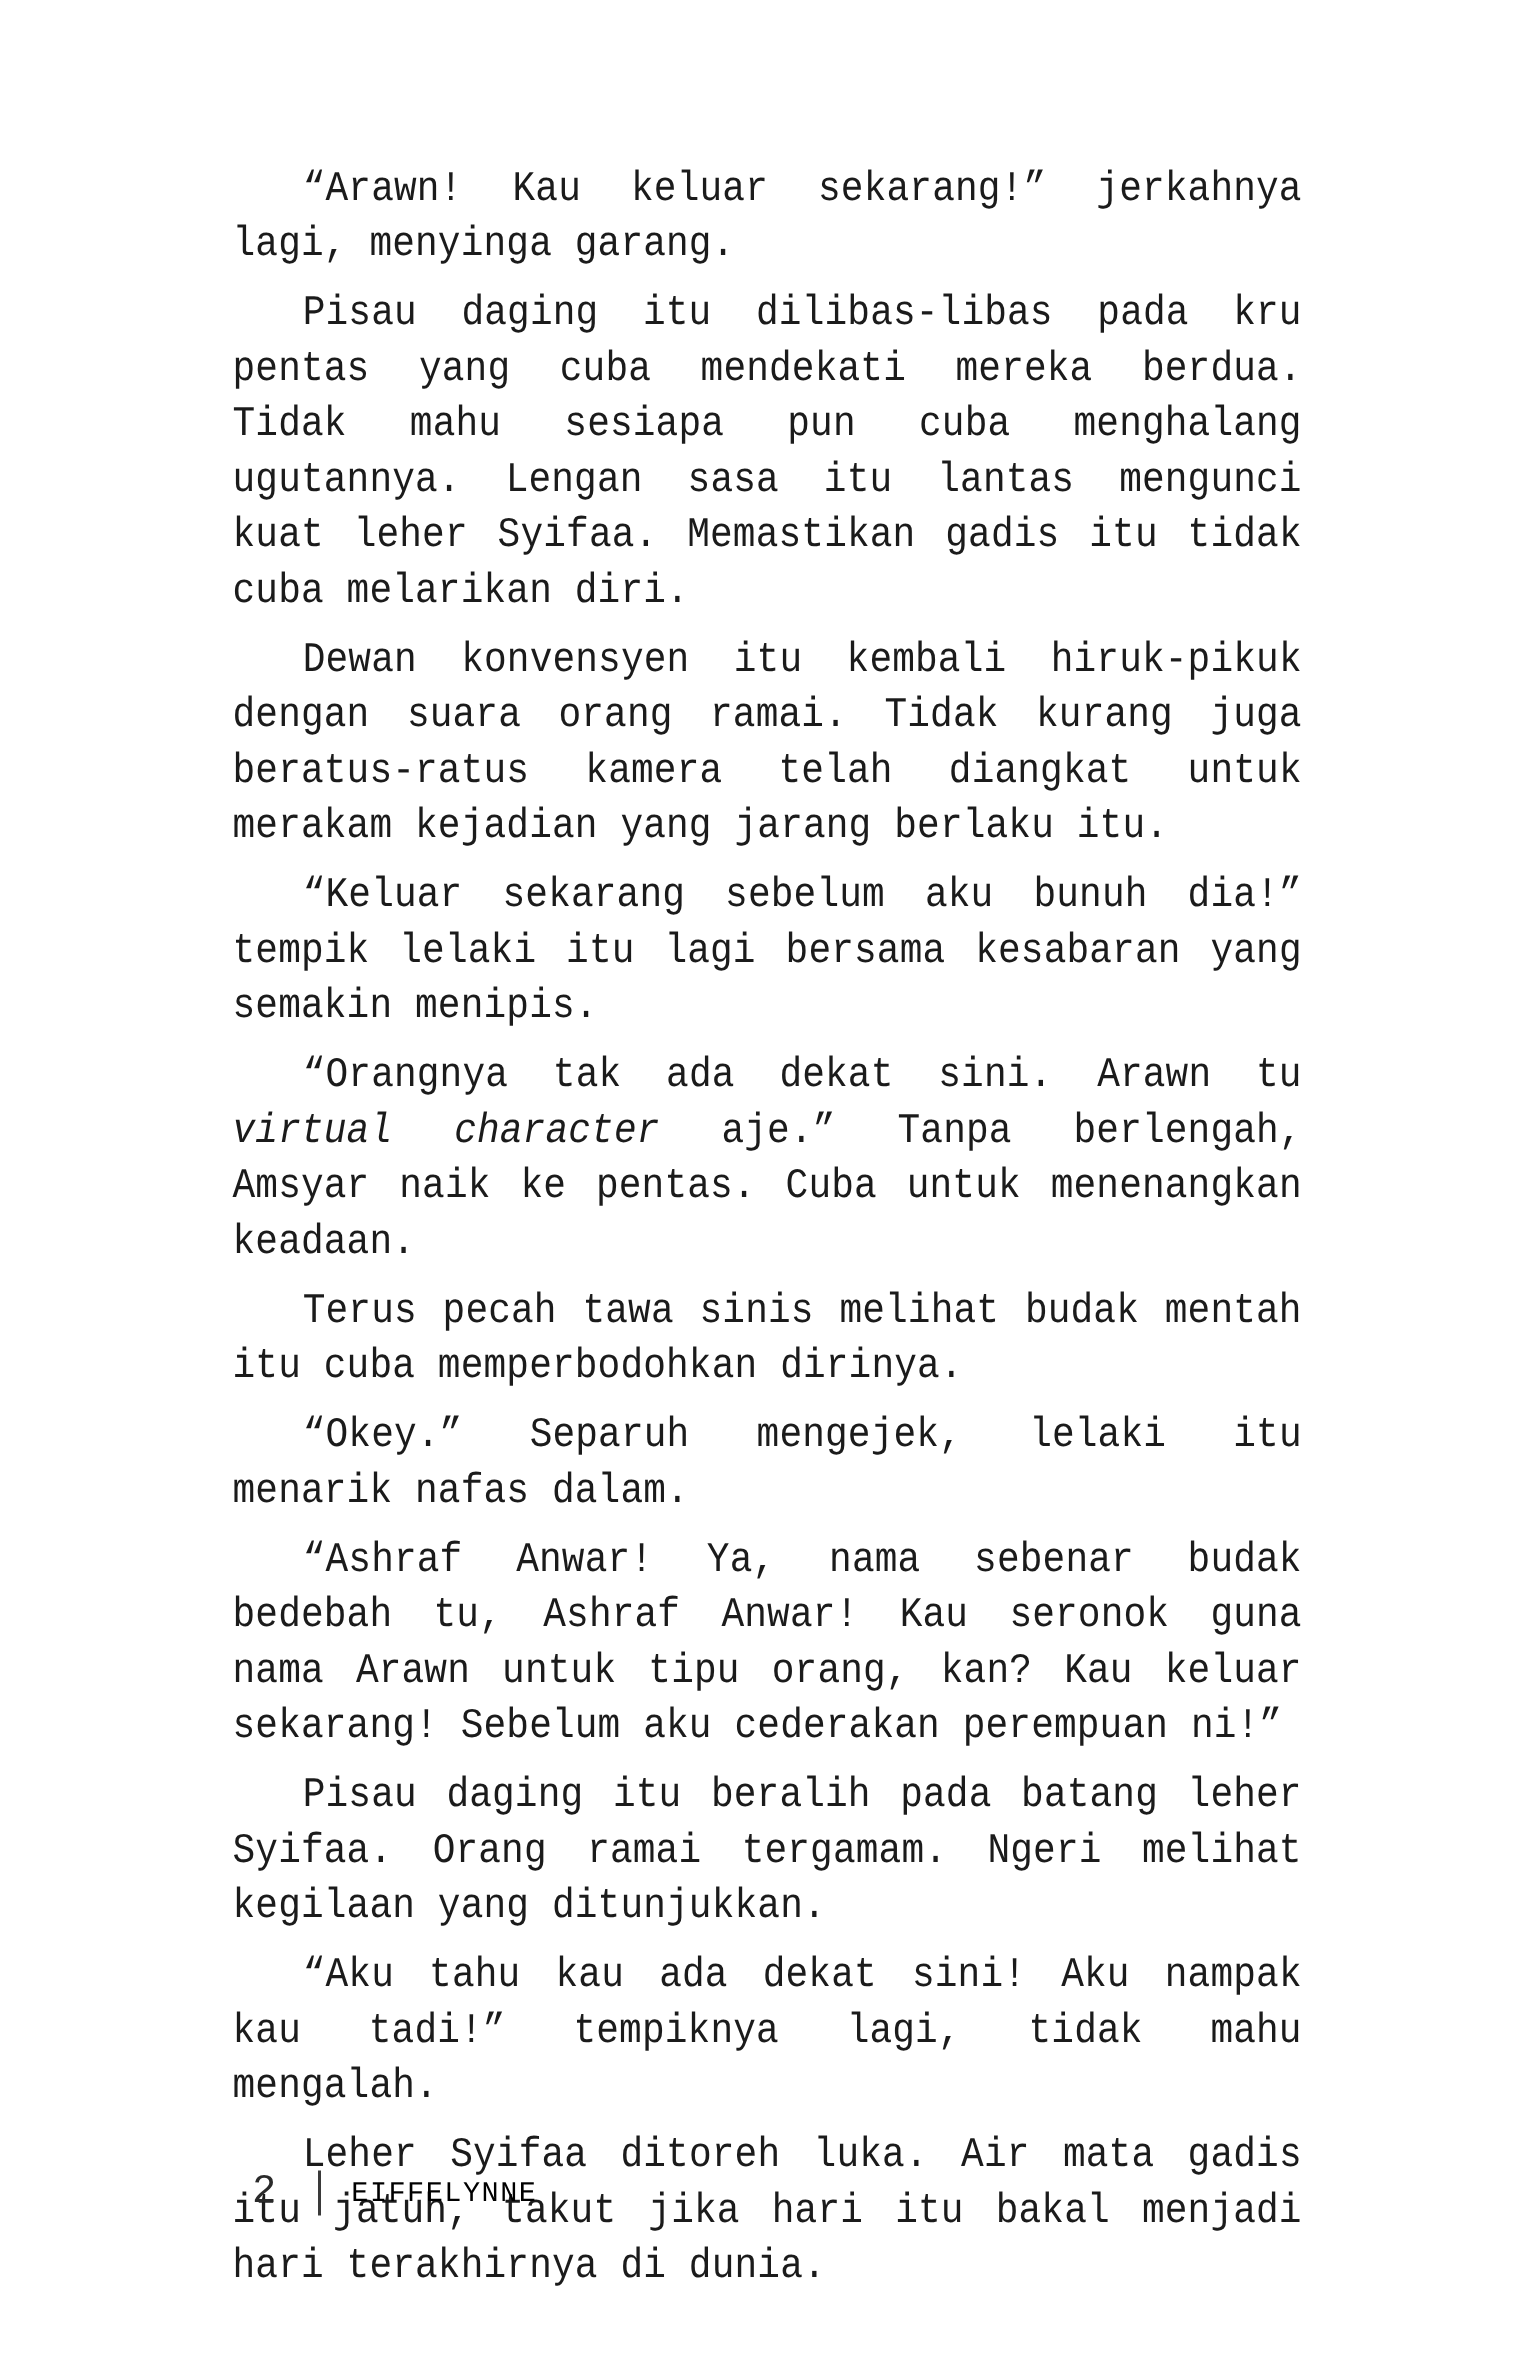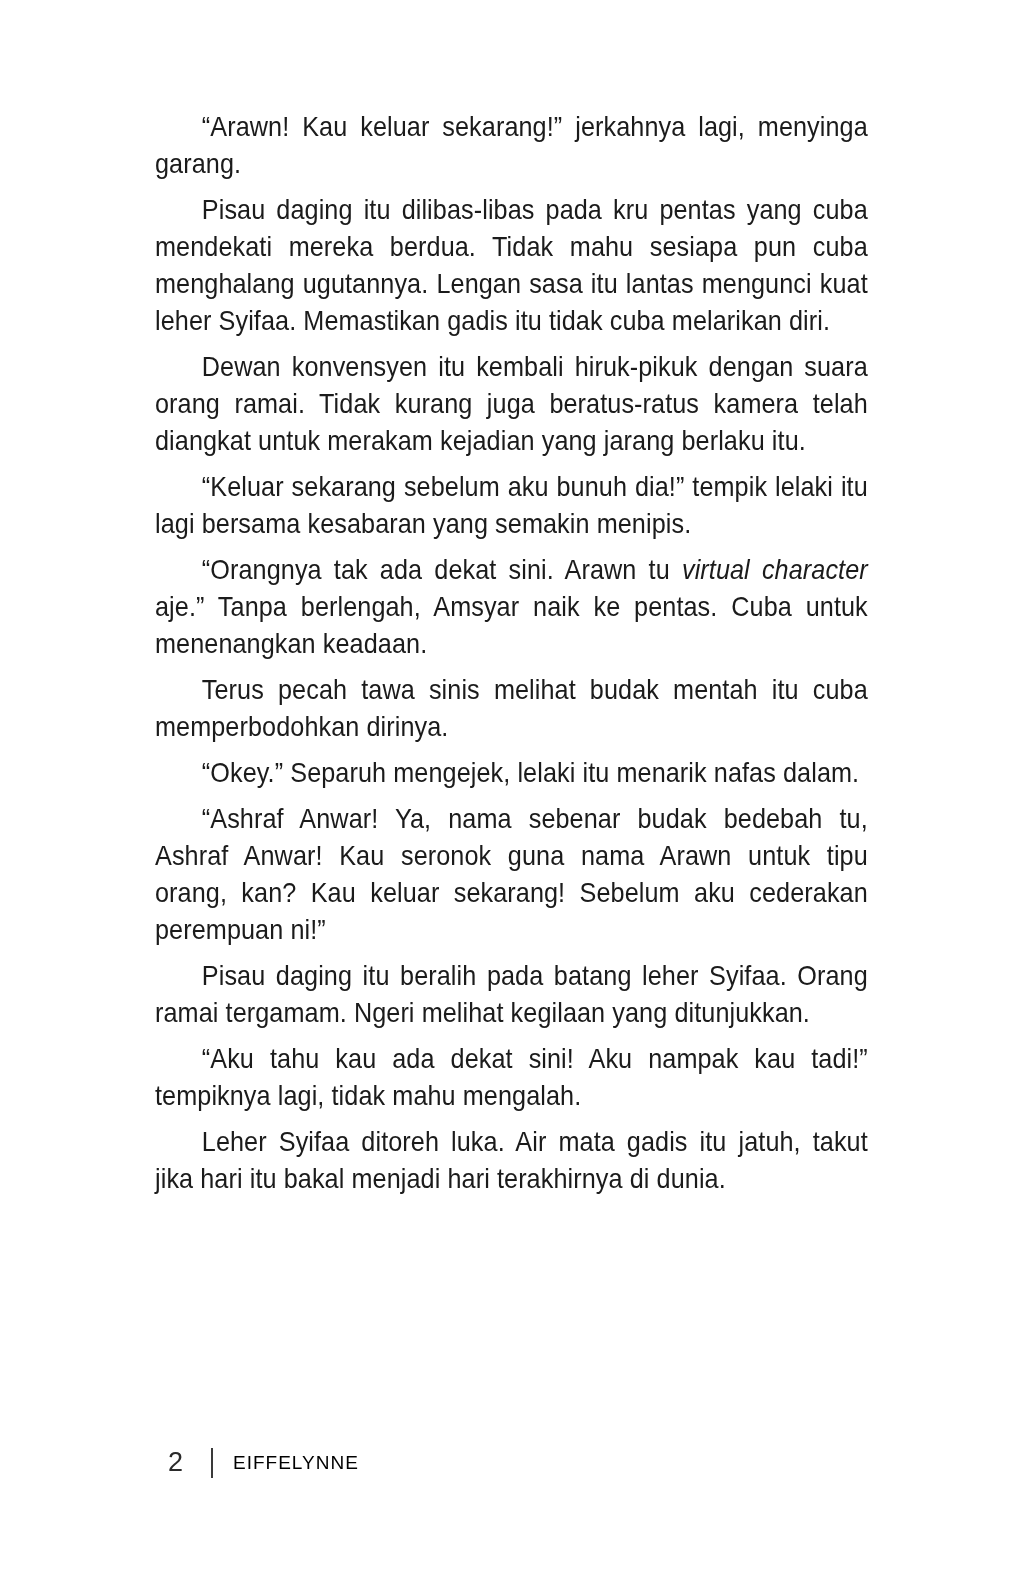--- a/index.html
+++ b/index.html
@@ -2,21 +2,21 @@
 <html><head>
 <meta charset="utf-8">
 <style>
   html, body { margin: 0; padding: 0; background: #ffffff; }
   .page {
     position: relative;
     width: 1024px;
     height: 1575px;
     background: #ffffff;
     overflow: hidden;
-    font-family: Liberation Sans, sans-serif;
+    font-family: Liberation Mono, monospace;
   }
   .body-text {
     position: absolute;
     left: 155px;
     top: 108px;
     width: 792px;
     transform: scaleX(0.9);
     transform-origin: 0 0;
     font-size: 28px;
     line-height: 37px;

